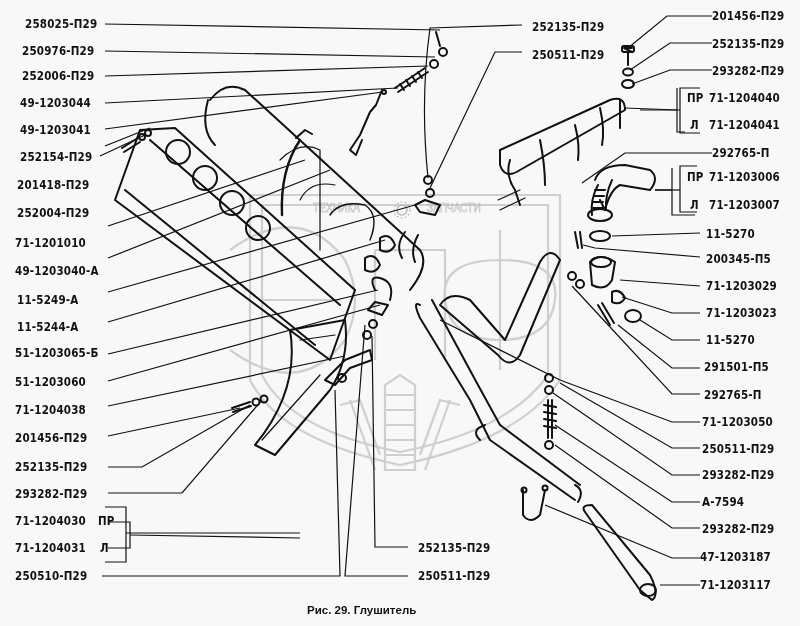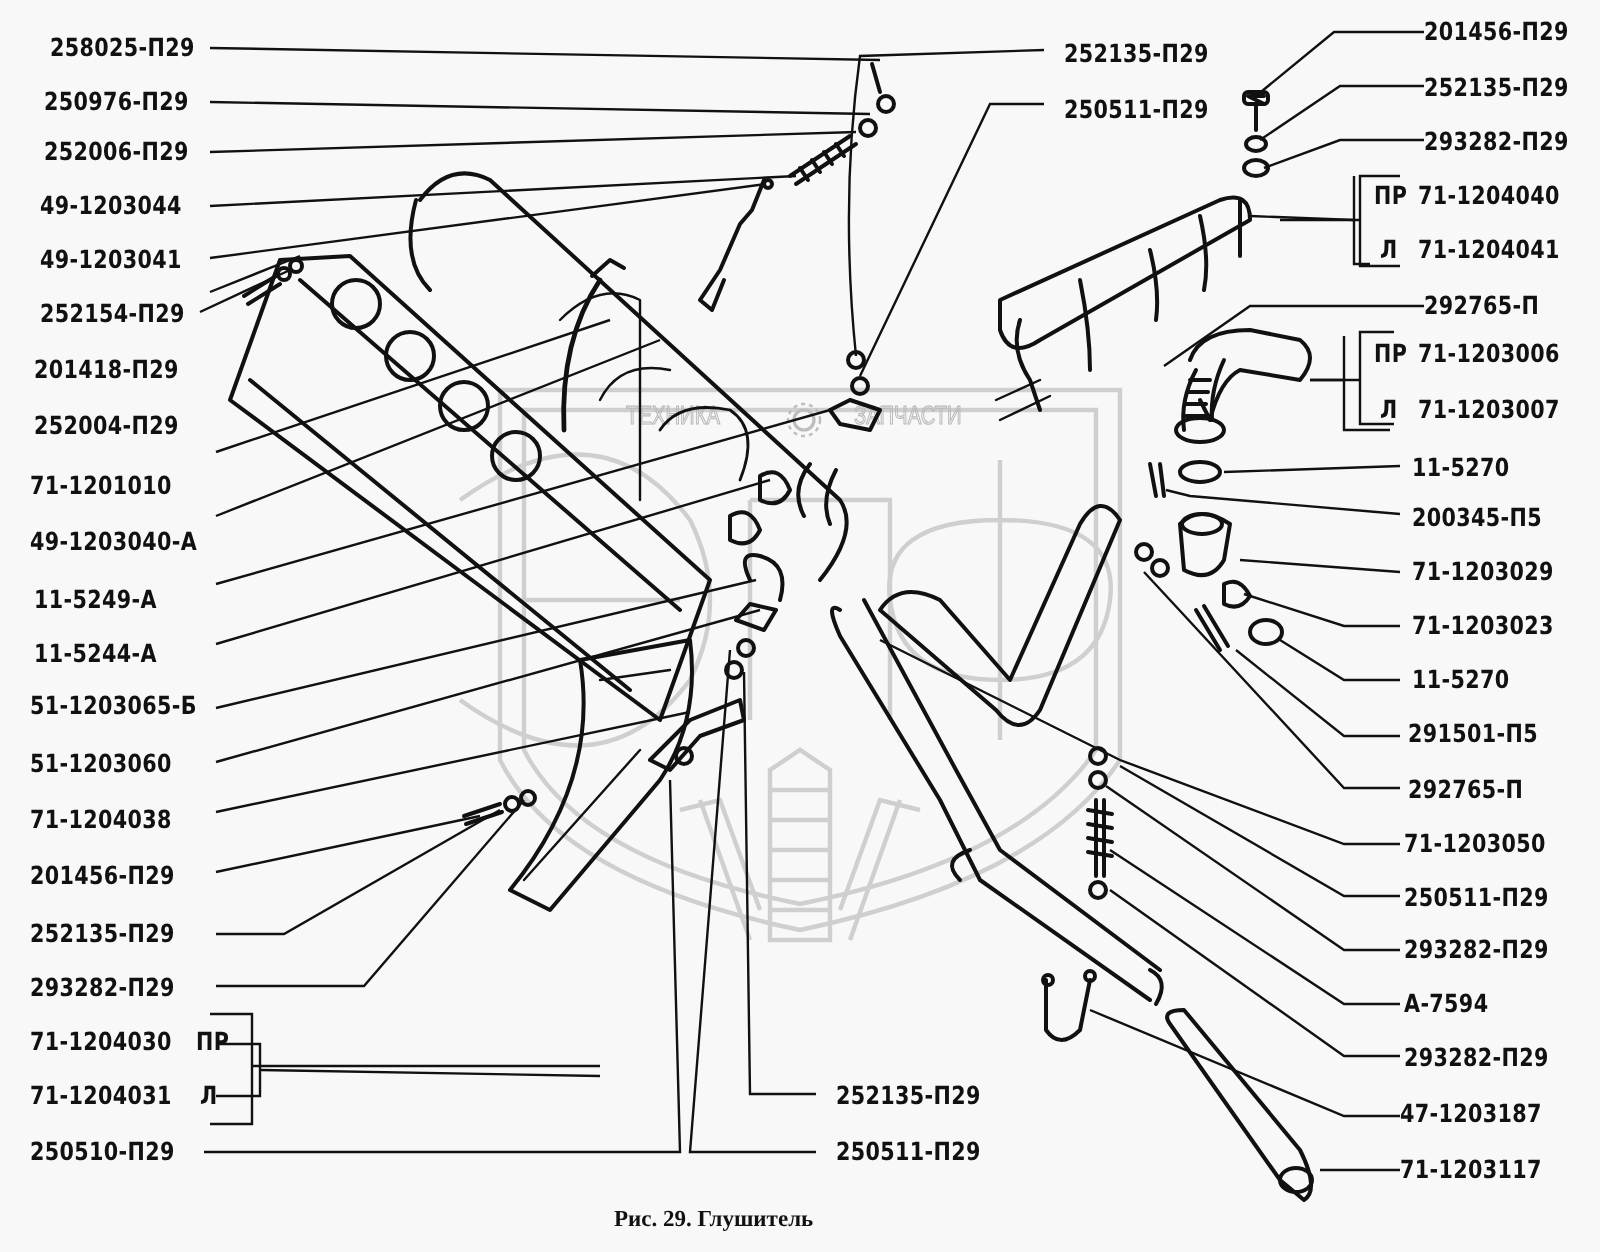--- a/index.html
+++ b/index.html
@@ -3,21 +3,21 @@
 <meta charset="utf-8">
 <style>
   html, body { margin:0; padding:0; background:#f8f8f8; }
   body { width:800px; height:626px; position:relative; overflow:hidden;
          font-family:"DejaVu Sans", sans-serif; }
   #stage { position:absolute; left:0; top:0; width:800px; height:626px; }
   .lbl { position:absolute; font-family:"DejaVu Sans Condensed","DejaVu Sans", sans-serif;
          font-weight:bold; font-size:12.5px; color:#111; white-space:nowrap; letter-spacing:0.2px;
          transform:scaleX(0.92); transform-origin:left center; line-height:14px; }
   .caption { position:absolute; left:307px; top:604px; font-weight:bold; font-size:11.5px; color:#111;
-             font-family:Liberation Serif, serif; white-space:nowrap; }
+             font-family:Liberation Sans, sans-serif; white-space:nowrap; }
   .watermark-text { position:absolute; font-family:"Liberation Sans", sans-serif; font-size:13px;
                     color:#c9c9c9; letter-spacing:0px; transform:scaleX(0.78); transform-origin:left center;
                     -webkit-text-stroke:0.6px #b8b8b8; color:transparent; }
   svg { position:absolute; left:0; top:0; }
 </style>
 </head>
 <body>
 
 <div id="stage">
 

